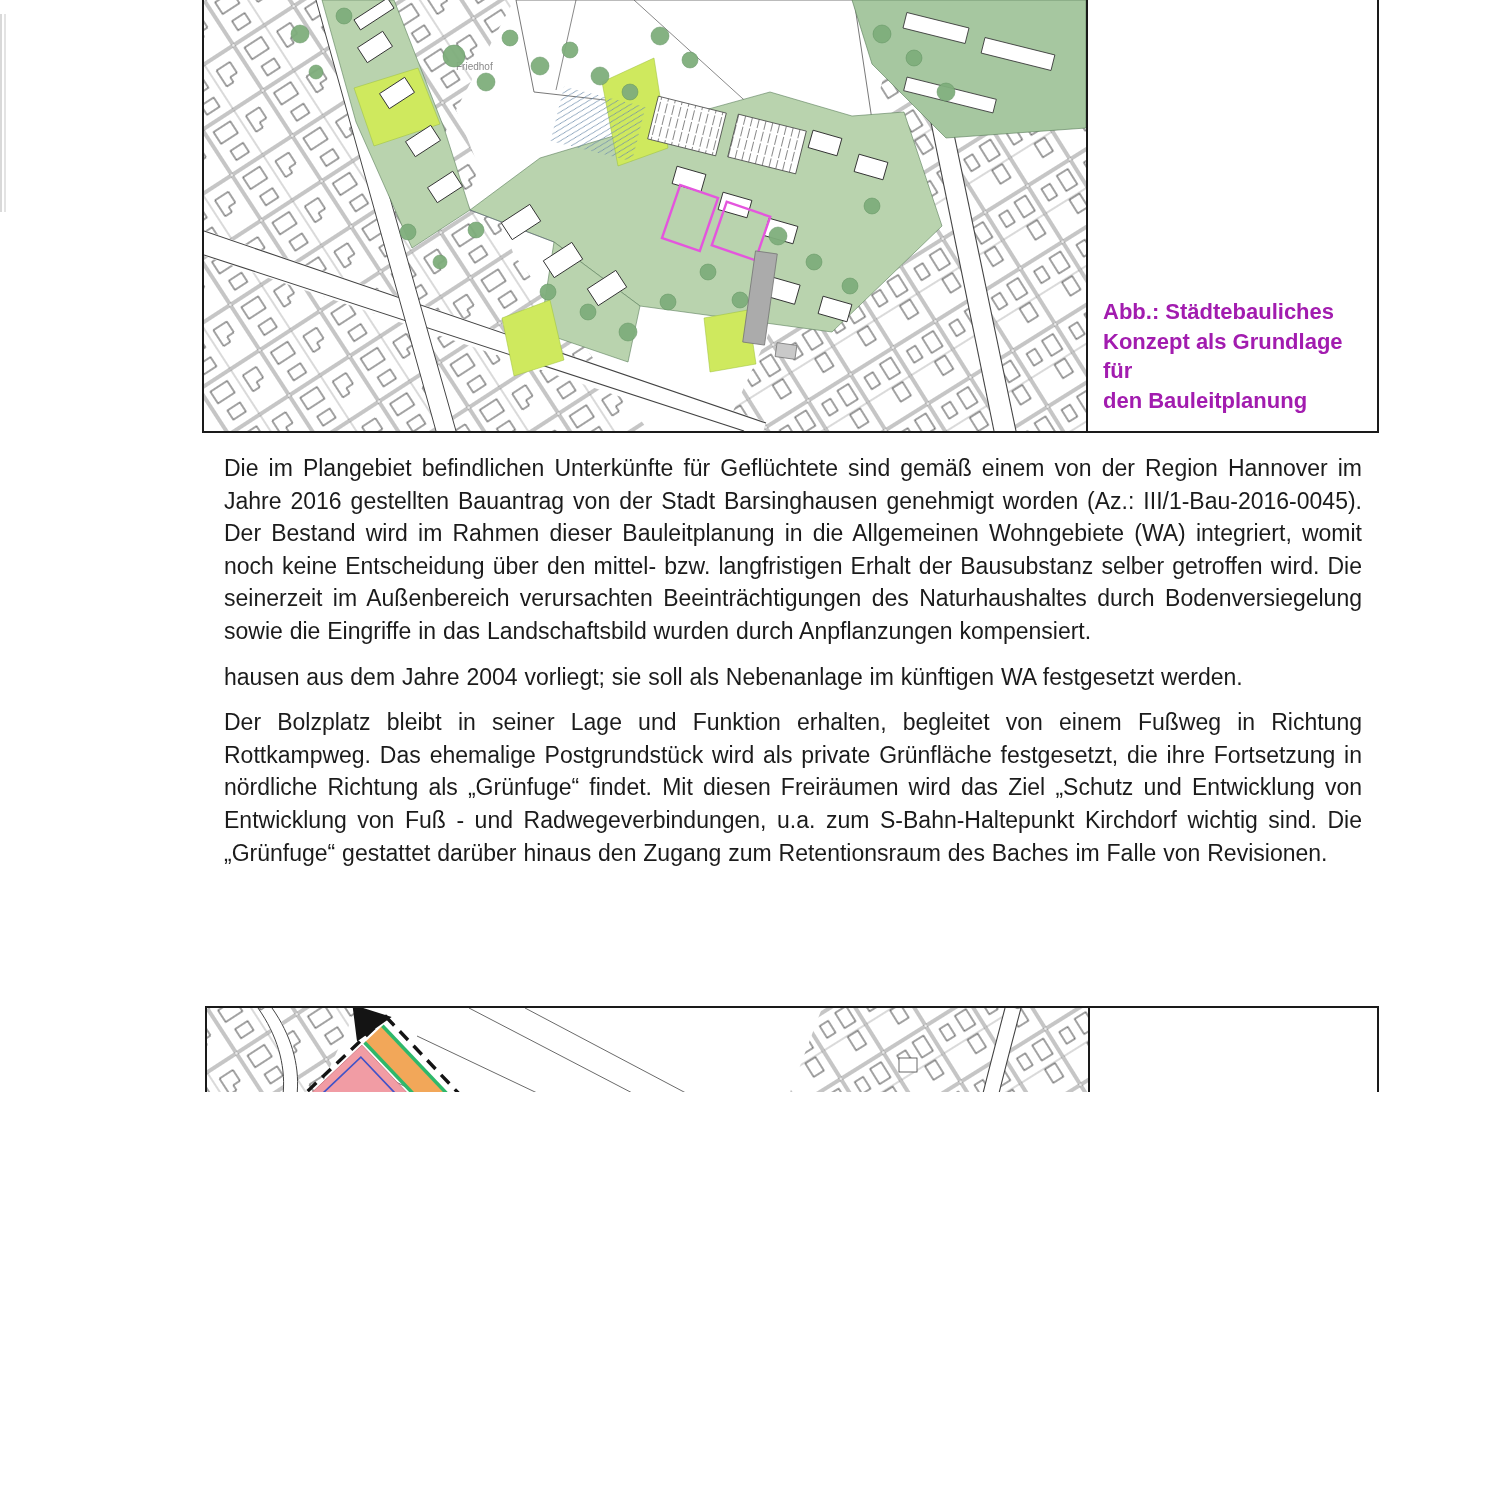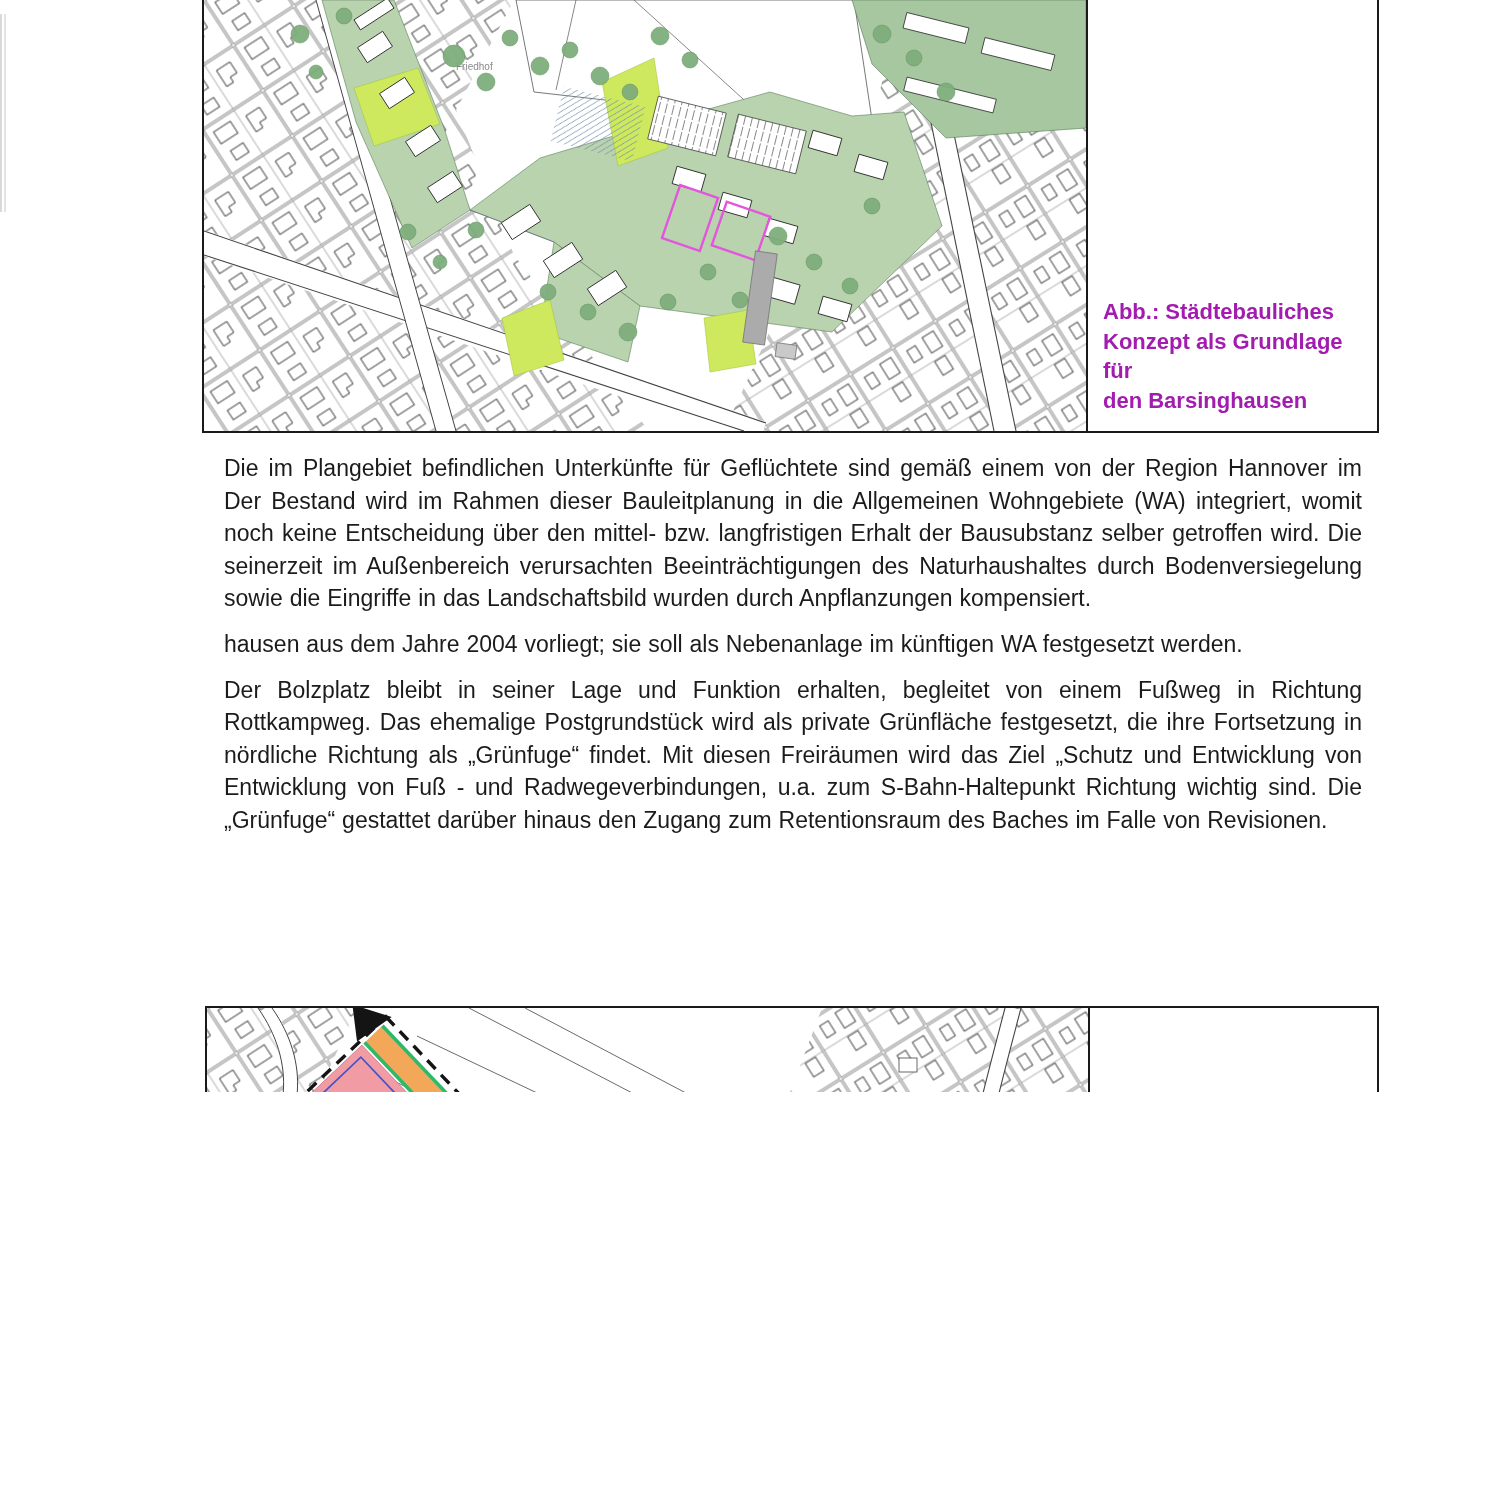--- a/index.html
+++ b/index.html
@@ -167,41 +167,42 @@
         <g>
           <rect x="545" y="252" width="22" height="92" fill="#ababab" stroke="#777" stroke-width="0.8" transform="rotate(8 556 298)"></rect>
           <rect x="572" y="344" width="20" height="14" fill="#c9c9c9" stroke="#777" stroke-width="0.8" transform="rotate(8 582 351)"></rect>
         </g>
       </svg>
     </div>
     <div class="caption-panel">
       <div class="caption">
         <div>Abb.: Städtebauliches</div>
         <div>Konzept als Grundlage für</div>
-        <div>den Barsinghausen</div>
+        <div>den Bauleitplanung</div>
       </div>
     </div>
   </div>
 
   <div class="text-block">
     <div class="para">
       <div class="pl">Die im Plangebiet befindlichen Unterkünfte für Geflüchtete sind gemäß einem von der Region Hannover im</div>
+      <div class="pl">Jahre 2016 gestellten Bauantrag von der Stadt Barsinghausen genehmigt worden (Az.: III/1-Bau-2016-0045).</div>
       <div class="pl">Der Bestand wird im Rahmen dieser Bauleitplanung in die Allgemeinen Wohngebiete (WA) integriert, womit</div>
       <div class="pl">noch keine Entscheidung über den mittel- bzw. langfristigen Erhalt der Bausubstanz selber getroffen wird. Die</div>
       <div class="pl">seinerzeit im Außenbereich verursachten Beeinträchtigungen des Naturhaushaltes durch Bodenversiegelung</div>
       <div class="pl end">sowie die Eingriffe in das Landschaftsbild wurden durch Anpflanzungen kompensiert.</div>
     </div>
     <div class="para">
       <div class="pl end">hausen aus dem Jahre 2004 vorliegt; sie soll als Nebenanlage im künftigen WA festgesetzt werden.</div>
     </div>
     <div class="para">
       <div class="pl">Der Bolzplatz bleibt in seiner Lage und Funktion erhalten, begleitet von einem Fußweg in Richtung</div>
       <div class="pl">Rottkampweg. Das ehemalige Postgrundstück wird als private Grünfläche festgesetzt, die ihre Fortsetzung in</div>
       <div class="pl">nördliche Richtung als „Grünfuge“ findet. Mit diesen Freiräumen wird das Ziel „Schutz und Entwicklung von</div>
-      <div class="pl">Entwicklung von Fuß - und Radwegeverbindungen, u.a. zum S-Bahn-Haltepunkt Richtung wichtig sind. Die</div>
+      <div class="pl">Entwicklung von Fuß - und Radwegeverbindungen, u.a. zum S-Bahn-Haltepunkt Kirchdorf wichtig sind. Die</div>
       <div class="pl end">„Grünfuge“ gestattet darüber hinaus den Zugang zum Retentionsraum des Baches im Falle von Revisionen.</div>
     </div>
   </div>
 
   <div class="figure figure-bottom">
     <div class="map-area" style="width:881px;">
       <svg width="881" height="492" viewBox="0 0 881 492">
         <defs>
           <pattern id="cad1b" width="72" height="54" patternUnits="userSpaceOnUse" patternTransform="rotate(-33)">
             <rect x="1" y="1" width="70" height="52" fill="none" stroke="#5a5a5a" stroke-width="0.7"></rect>

